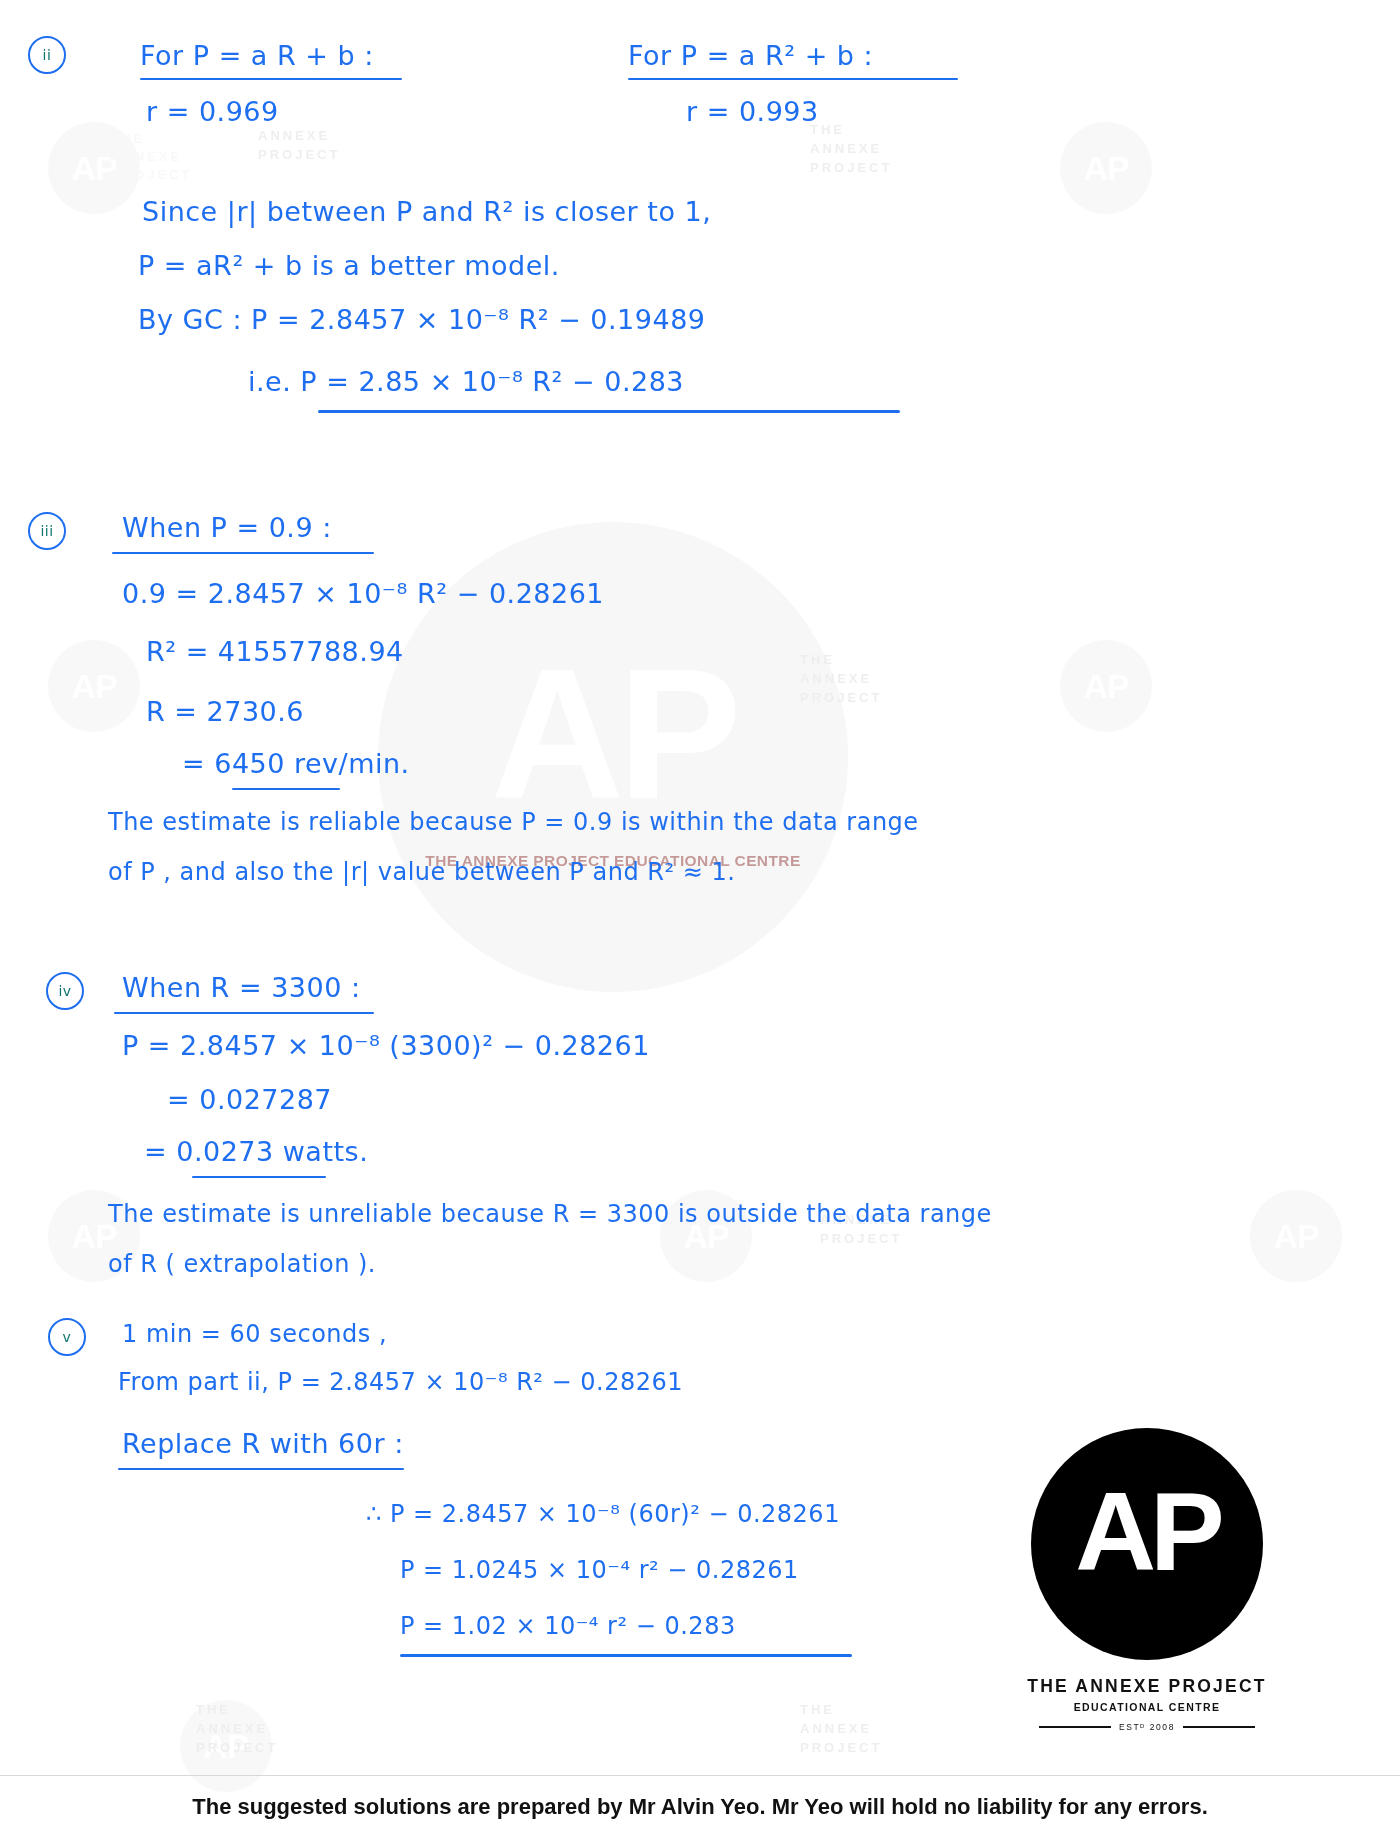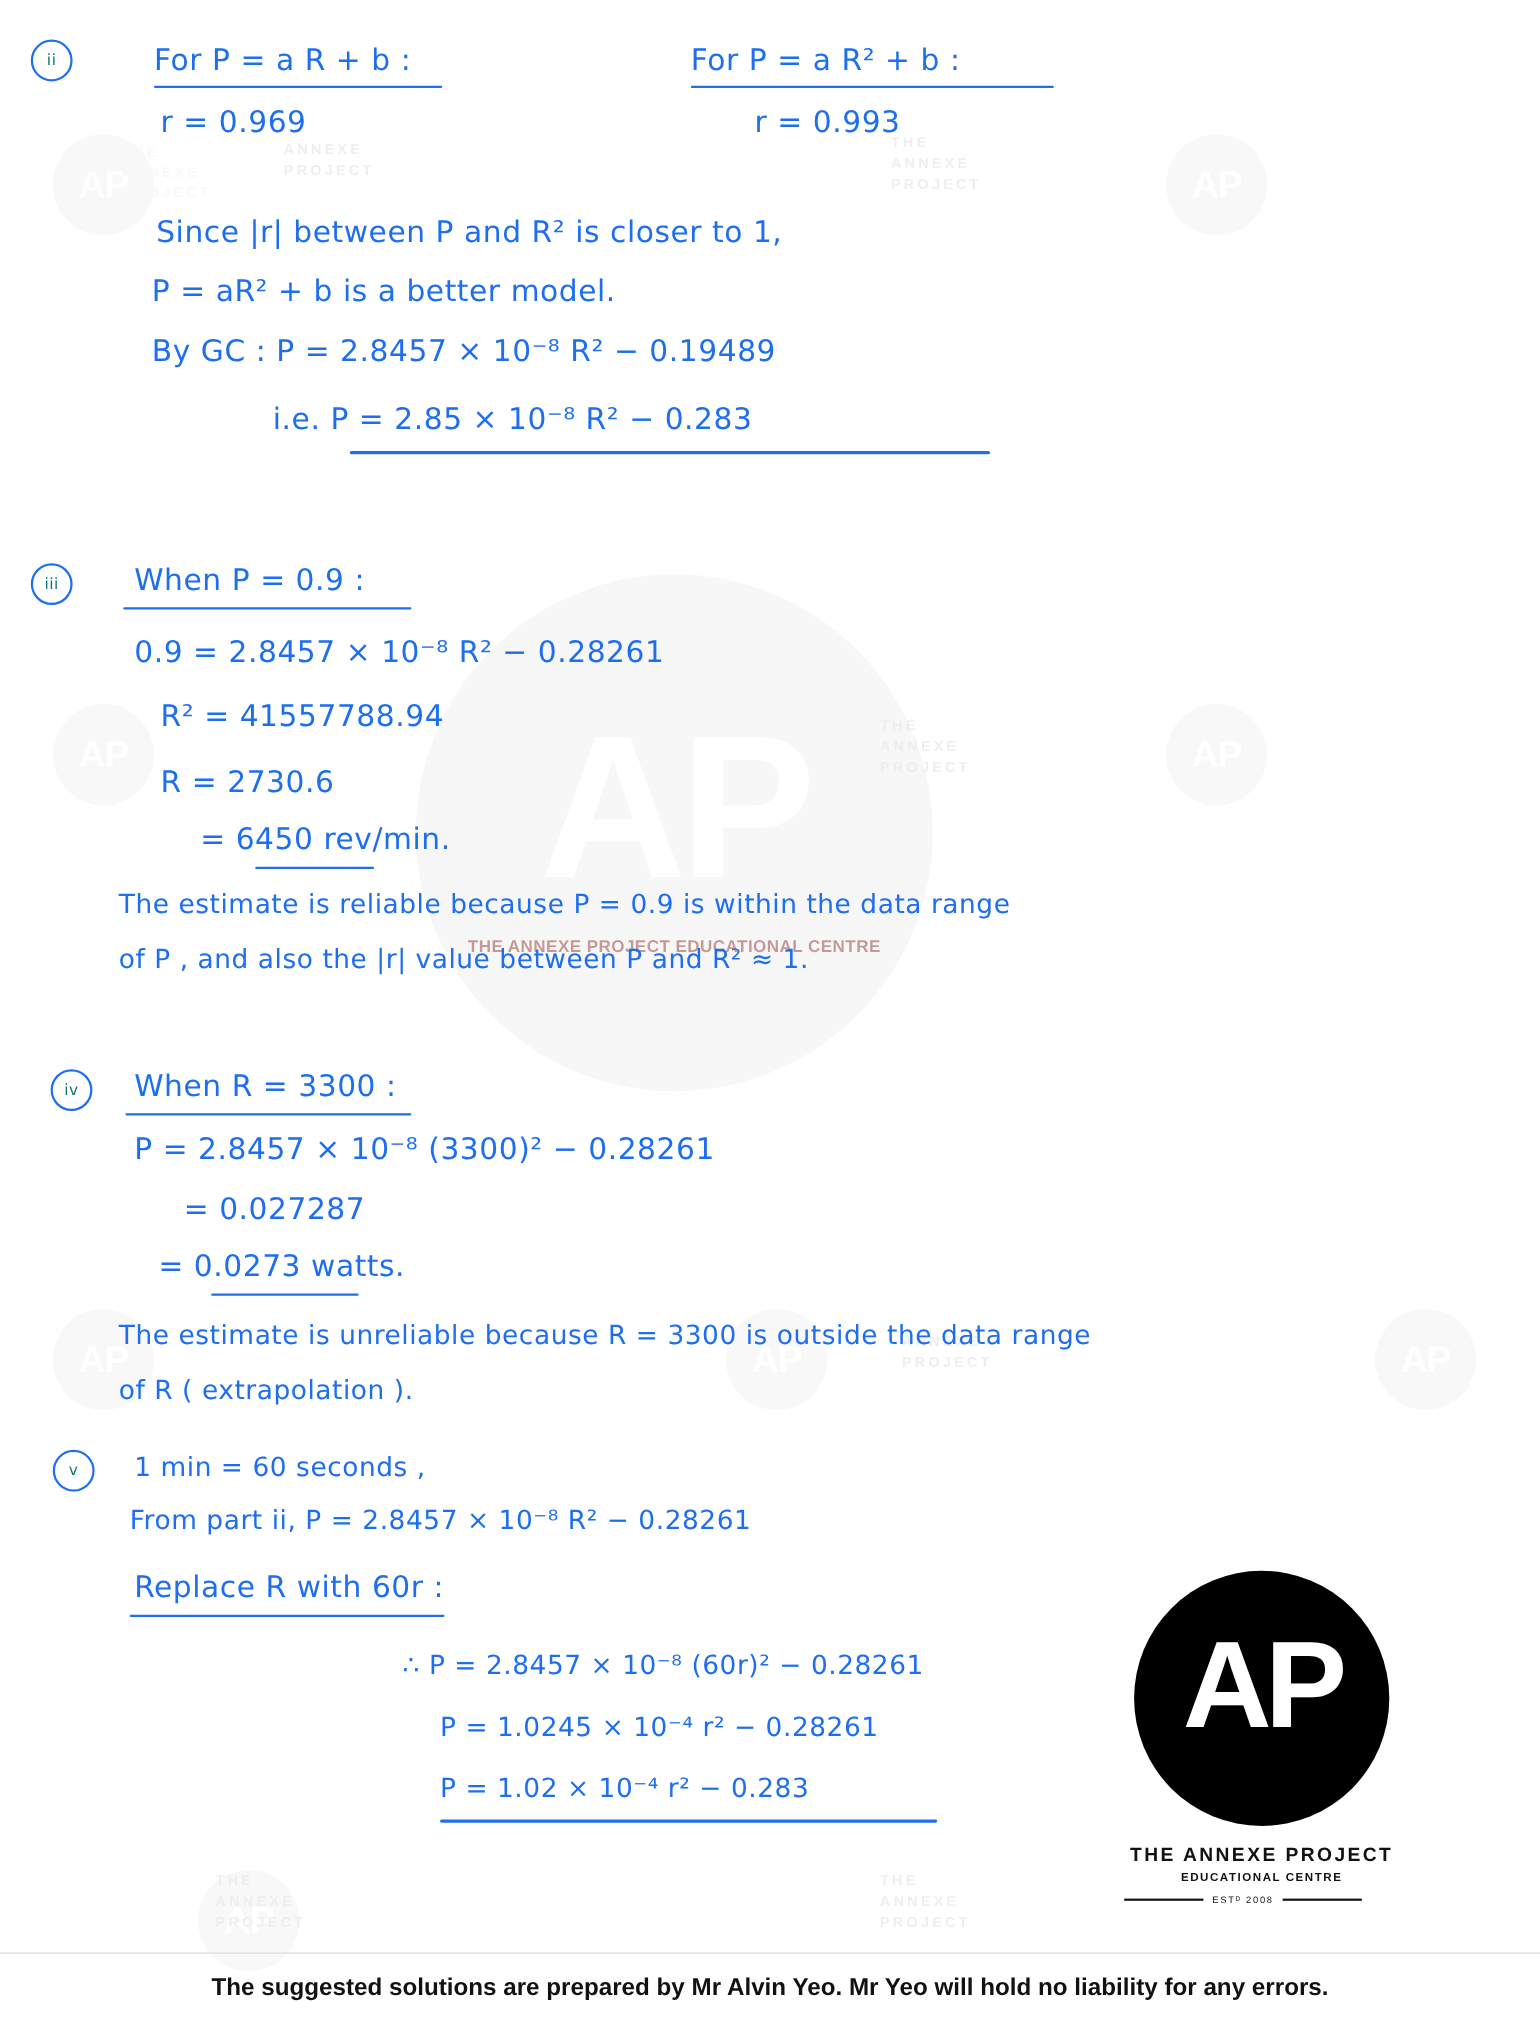--- a/index.html
+++ b/index.html
@@ -178,20 +178,21 @@
     font-family: "Liberation Sans", sans-serif;
     font-weight: 700;
     font-size: 10.5px;
     letter-spacing: 1.4px;
     color: #111;
   }
   .logo-est {
     margin-top: 9px;
     display: flex;
     align-items: center;
+    justify-content: center;
     gap: 8px;
     font-family: "Liberation Sans", sans-serif;
     font-size: 8.5px;
     letter-spacing: 1.6px;
     color: #111;
   }
   .logo-est .rule {
     height: 1.5px;
     background: #111;
     width: 72px;

